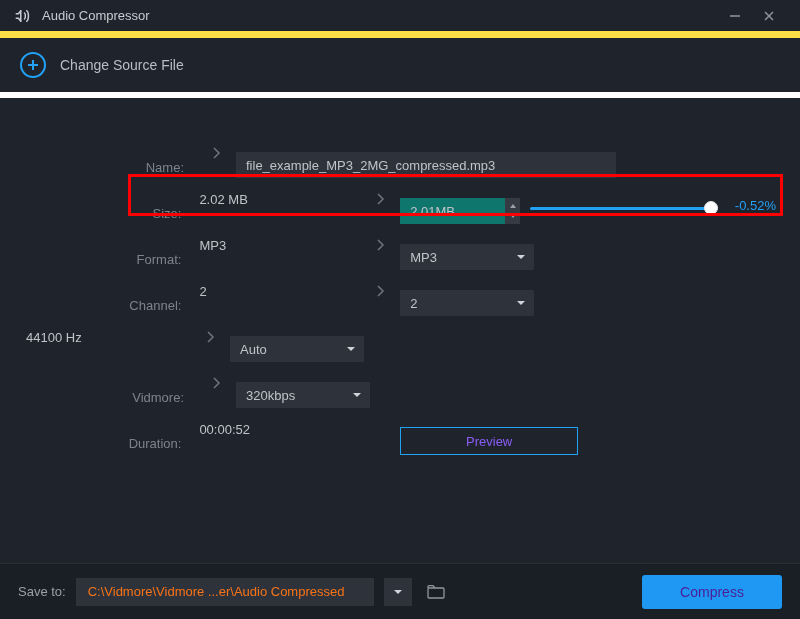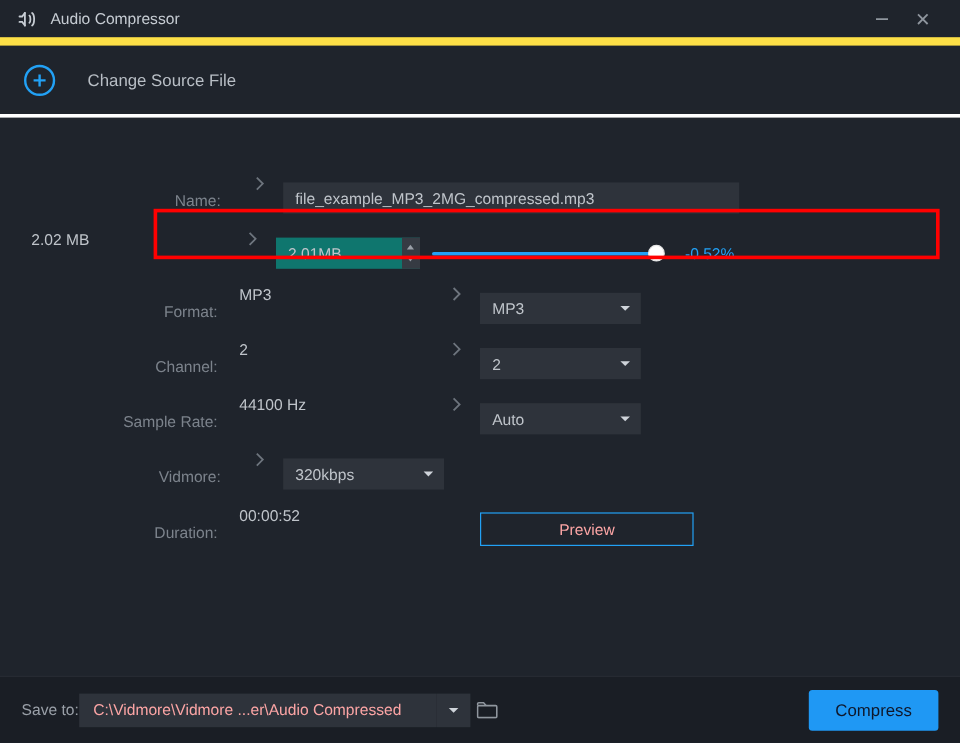--- a/index.html
+++ b/index.html
@@ -23,22 +23,22 @@
   .titlebar .title { color: #c6ccd3; font-size: 13px; }
   .titlebar .spacer { flex: 1; }
   .win-btn { width: 34px; height: 24px; display:flex; align-items:center; justify-content:center; color:#8f969e; }
 
   
   .source-row {
     height: 60px;
     display:flex;
     align-items:center;
     padding: 0 20px;
-    border-bottom: 3px solid #ffffff;
-    gap: 27px;
+    border-bottom: 6px solid #ffffff;
+    gap: 14px;
   }
   .plus-icon {
     width: 26px; height:26px;
     border:2px solid #22a1f5;
     border-radius:50%;
     display:flex; align-items:center; justify-content:center;
     color:#22a1f5;
   }
   .source-label { color:#b8bec5; font-size:14px; }
 
@@ -65,21 +65,21 @@
     color:#bfc4ca;
   }
   .arrow-col {
     width: 40px;
     display:flex; align-items:center; justify-content:center;
     color:#6d747d;
   }
   .val-col {
     width: 386px;
     display:flex;
-    align-items:center;
+    align-items:flex-start;
     gap: 10px;
     margin-top: 24px;
   }
 
   .txtbox {
     background:#2e333b;
     border:none;
     color:#bfc4ca;
     padding: 0 10px;
     height: 26px;
@@ -144,65 +144,66 @@
     height: 42px;
     border: 3px solid #ff0000;
     pointer-events: none;
   }
 
   
   .preview-btn {
     width: 178px;
     height: 28px;
     border: 1px solid #22a1f5;
-    color:#fca5a5;
+    color:#8b5cf6;
     background:transparent;
     display:flex; align-items:center; justify-content:center;
     font-size:13px;
   }
 
   
   .footer {
     position:absolute;
     left:0; right:0; bottom:0;
     height: 56px;
     background:#1a1e25;
     border-top: 1px solid #2a2f36;
     display:flex;
     align-items:center;
     padding: 0 18px;
+    gap: 10px;
   }
   .footer .save-label { color:#9aa0a8; }
   .save-path {
     background:#2e333b;
     height:28px;
     display:flex;
     align-items:center;
     padding: 0 12px;
-    color:#fca5a5;
+    color:#f97316;
     width: 298px;
   }
   .save-dd {
     background:#2e333b;
     height:28px;
     width:28px;
     display:flex; align-items:center; justify-content:center;
     color:#cfd4da;
   }
   .open-folder {
     height:28px; width:28px;
     display:flex; align-items:center; justify-content:center;
     color:#8f969e;
   }
   .footer .spacer { flex:1; }
   .compress-btn {
     background:#1f98f4;
-    color:#0f172a;
+    color:#4c1d95;
     height:34px;
-    width: 108px;
+    width: 140px;
     display:flex; align-items:center; justify-content:center;
     border-radius:3px;
     font-size:14px;
   }
 
   svg { display:block; }
 </style>
 </head>
 <body>
 
@@ -249,20 +250,21 @@
       <svg width="10" height="14" viewBox="0 0 10 14" fill="none" stroke="currentColor" stroke-width="1.5">
           <polyline points="3 2 8 7 3 12"></polyline>
         </svg>
     </div>
     <div class="val-col">
       <input class="txtbox output-name" value="file_example_MP3_2MG_compressed.mp3" style="">
     </div>
   </div>
 
   <div class="row">
+    <div class="label-col">Size:</div>
     <div class="src-col">2.02 MB</div>
     <div class="arrow-col">
       <svg width="10" height="14" viewBox="0 0 10 14" fill="none" stroke="currentColor" stroke-width="1.5">
           <polyline points="3 2 8 7 3 12"></polyline>
         </svg>
     </div>
     <div class="val-col">
       <div class="spin">
         <input value="2.01MB" style="">
         <div class="arrows">
@@ -320,21 +322,20 @@
         <span class="dd-arrow">
             <svg width="10" height="8" viewBox="0 0 10 8" fill="currentColor">
               <polygon points="1 2 9 2 5 6"></polygon>
             </svg>
           </span>
       </div>
     </div>
   </div>
 
   <div class="row">
-    <div class="label-col">Sample Rate:</div>
     <div class="src-col">44100 Hz</div>
     <div class="arrow-col">
       <svg width="10" height="14" viewBox="0 0 10 14" fill="none" stroke="currentColor" stroke-width="1.5">
           <polyline points="3 2 8 7 3 12"></polyline>
         </svg>
     </div>
     <div class="val-col">
       <div class="dropdown">
         <span class="dd-label">Auto</span>
         <span class="dd-arrow">

